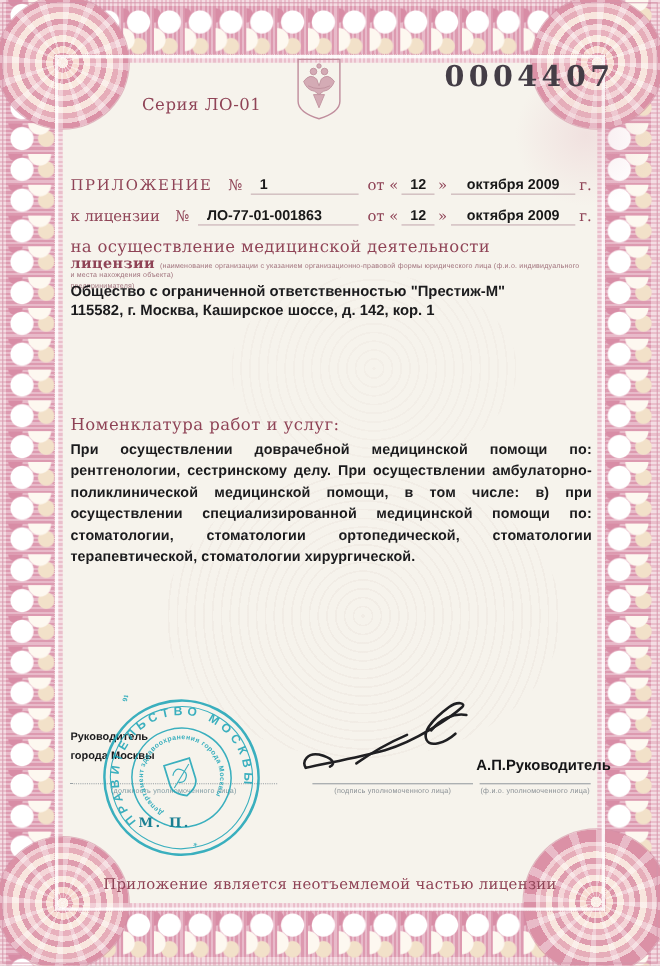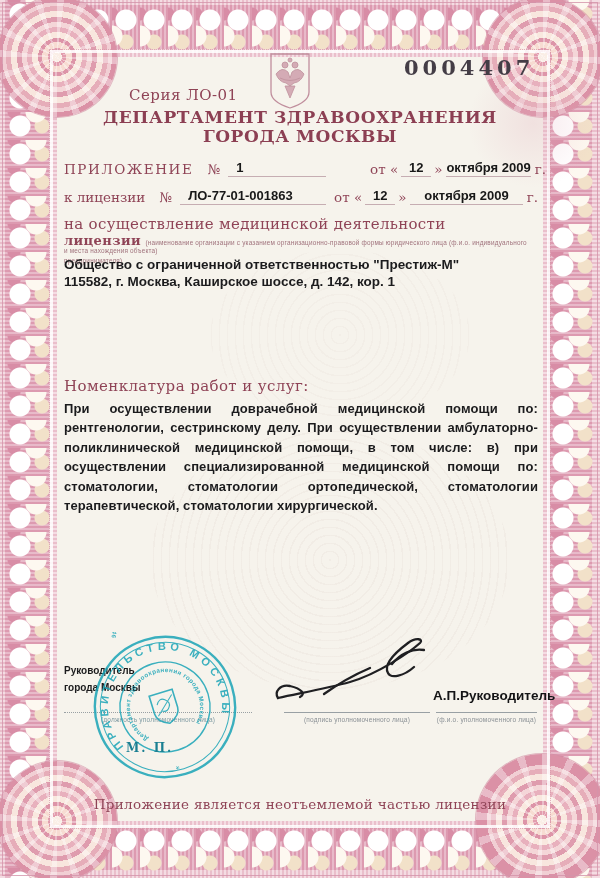--- a/index.html
+++ b/index.html
@@ -50,26 +50,26 @@
     background:repeating-radial-gradient(circle, rgba(186,158,150,.13) 0 1.5px, rgba(0,0,0,0) 1.5px 8px);}
   .wm1{left:150px; top:430px; width:360px; height:260px; opacity:.6;}
   .wm2{left:210px; top:250px; width:260px; height:170px; opacity:.45;}
   .blush{position:absolute; left:468px; top:58px; width:130px; height:130px; z-index:2;
     background:radial-gradient(circle, rgba(226,178,190,.28), rgba(226,178,190,0) 70%); pointer-events:none;}
   
   .c{position:absolute; z-index:3;}
   .serif{font-family:"DejaVu Serif", serif;}
   .maroon{color:#8f4356;}
   .series{left:93px; top:86px; font-size:15px; letter-spacing:.5px;margin-left:36px;}
-  .serial{left:404px; top:55px; font-size:21px; font-weight:bold; letter-spacing:4px; color:#443d46;}
+  .serial{left:404px; top:55px; font-size:26px; font-weight:bold; letter-spacing:4px; color:#443d46;}
   .emblem{left:268px; top:52px;}
   .title{left:57px; right:57px; top:108px; text-align:center; font-weight:bold;
     font-size:17px; line-height:19px; letter-spacing:.6px; color:#8c3f53;}
   .row{left:64px; width:474px; display:flex; align-items:flex-end;}
-  .row1{top:160px;gap:36px;} .row2{top:188px;}
+  .row1{top:160px;} .row2{top:188px;}
   .lp{flex:0 0 262px; display:flex; align-items:flex-end;}
   .rp{flex:1; display:flex; align-items:flex-end;}
   .flbl{font-family:"DejaVu Serif", serif; color:#8f4356; font-size:13.5px; white-space:nowrap;}
   .ls{letter-spacing:1.6px;}
   .nsign{margin-left:14px; margin-right:8px;}
   .blank{border-bottom:1px solid #c6adb2; font-weight:bold; font-size:13px; color:#181818;
     padding-bottom:1px; white-space:nowrap;}
   .val-main{flex:1; padding-left:8px;}
   .val-day{flex:0 0 30px; text-align:center; margin:0 3px;}
   .val-date{flex:1; text-align:center; margin:0 4px;}
@@ -127,24 +127,20 @@
     <g fill="#cf9fac" stroke="#b5808f" stroke-width="0.8" opacity="0.85">
       <circle cx="22" cy="8" r="2"></circle>
       <circle cx="17" cy="13" r="3"></circle>
       <circle cx="27" cy="13" r="3"></circle>
       <path d="M8 22 Q14 14 20 20 L22 26 L24 20 Q30 14 36 22 Q33 30 26 31 L22 34 L18 31 Q11 30 8 22 Z"></path>
       <path d="M17 34 L22 46 L27 34 Z"></path>
       <path d="M12 26 Q22 31 32 26" fill="none"></path>
     </g>
   </svg>
 
-  <div class="c title serif">
-    <div>ДЕПАРТАМЕНТ ЗДРАВООХРАНЕНИЯ</div>
-    <div>ГОРОДА МОСКВЫ</div>
-  </div>
 
   <div class="c row row1">
     <div class="lp">
       <span class="flbl ls">ПРИЛОЖЕНИЕ</span>
       <span class="flbl nsign">№</span>
       <span class="blank val-main">1</span>
     </div>
     <div class="rp">
       <span class="flbl ot">от «</span>
       <span class="blank val-day">12</span>

